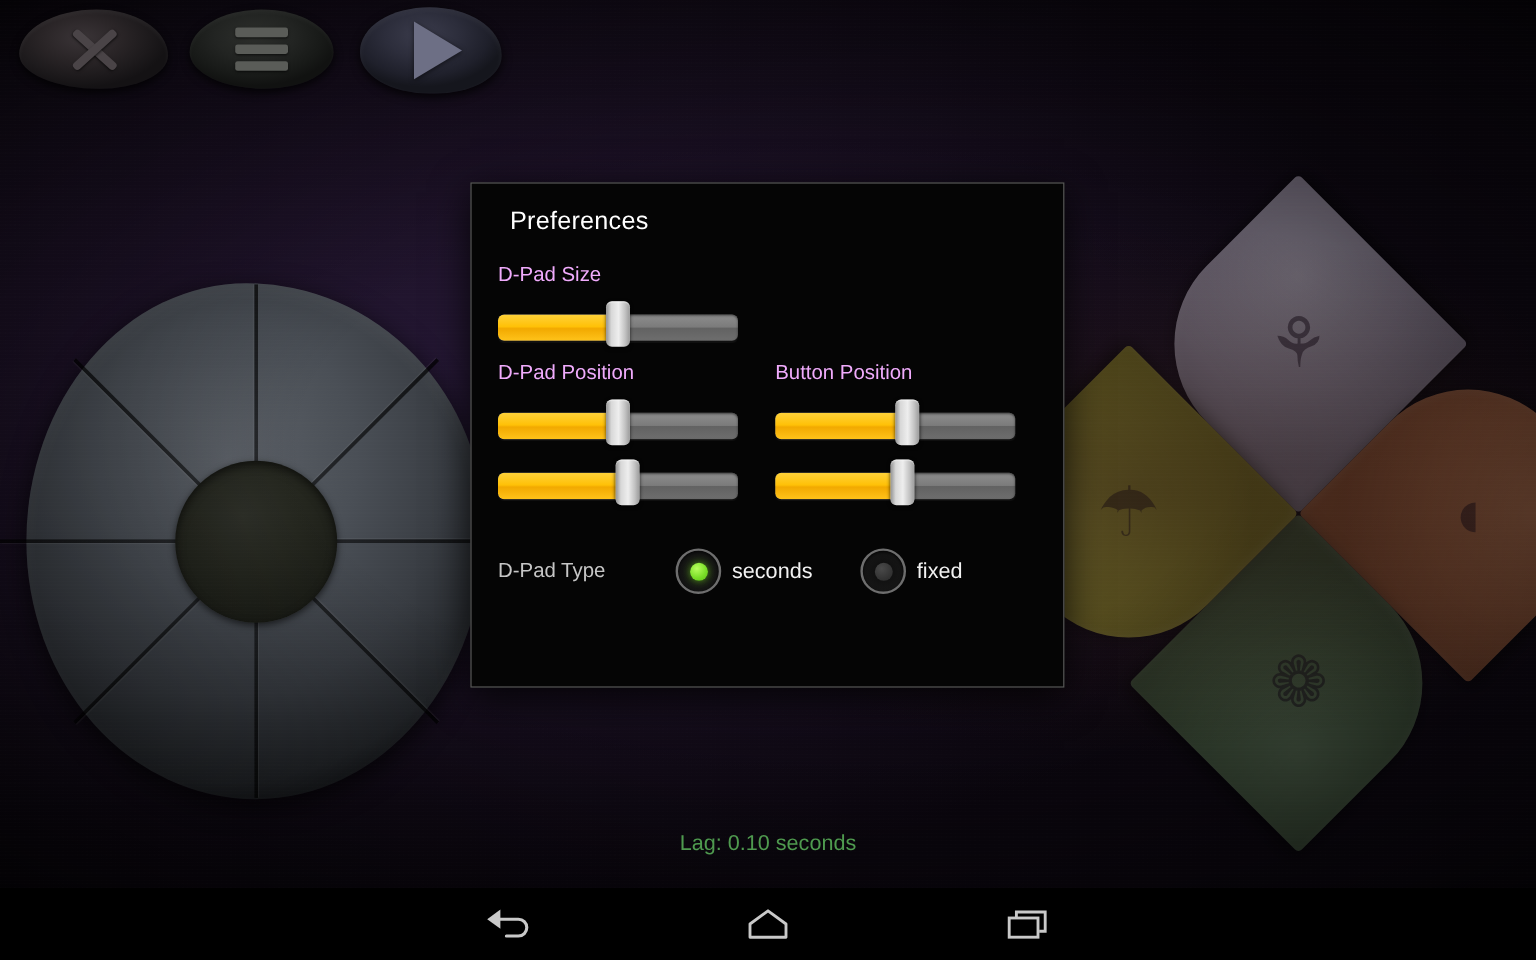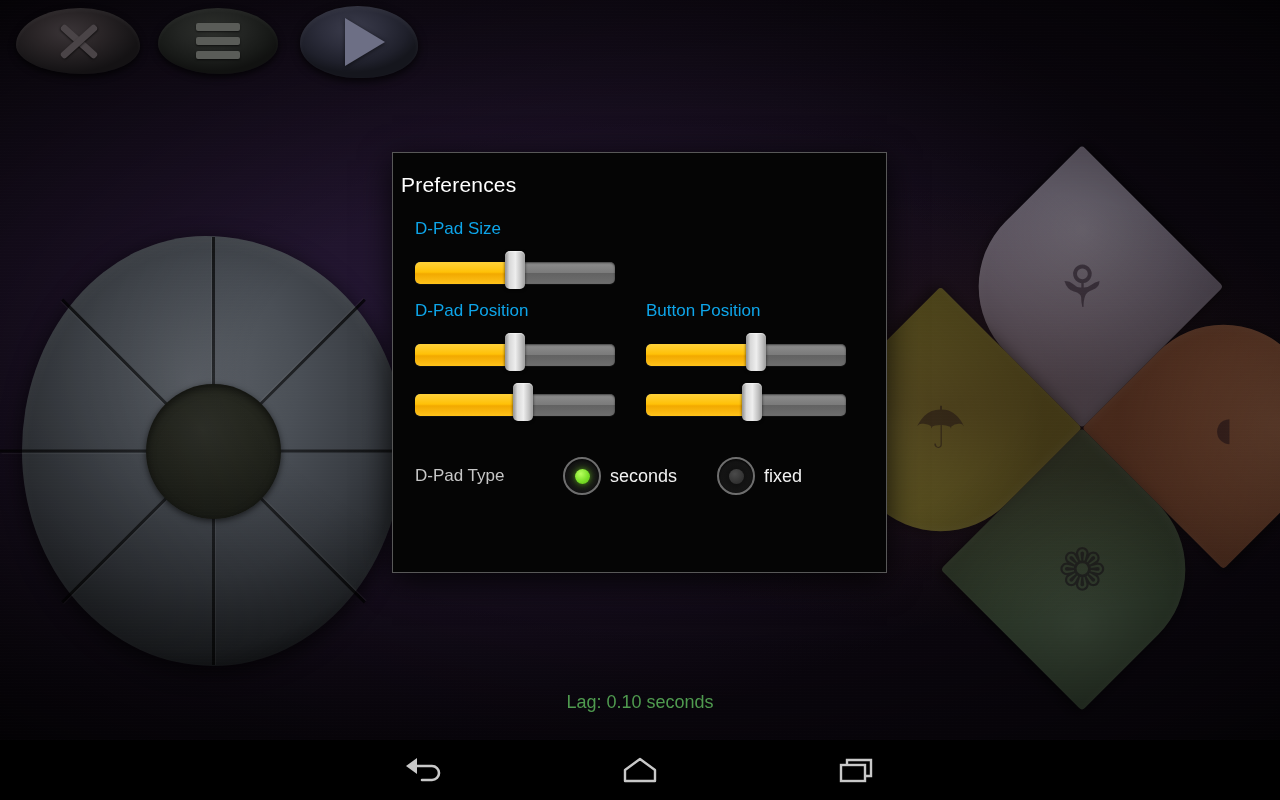--- a/index.html
+++ b/index.html
@@ -172,40 +172,40 @@
     position: absolute;
     left: 392px; top: 152px;
     width: 495px; height: 421px;
     background: #050505;
     border: 1px solid #585858;
     box-sizing: border-box;
     box-shadow: 0 8px 30px rgba(0,0,0,.8);
   }
   #prefs-title {
     position: absolute;
-    left: 8px; top: 20px;
+    left: 32px; top: 20px;
     font-size: 21px;
     color: #ffffff;
     letter-spacing: .2px;
   }
   #prefs-body {
     position: absolute;
     left: 0; top: 66px; right: 0; bottom: 0;
     padding: 0 22px;
   }
 
   .field-row {
     display: flex;
     gap: 16px;
   }
   .field-col { width: 215px; }
 
   .field-label {
     font-size: 17px;
-    color: #0ea5e9;
+    color: #f0abfc;
     margin-bottom: 12px;
     white-space: nowrap;
   }
 
   
   .slider {
     position: relative;
     width: 200px;
     height: 38px;
     margin-bottom: 12px;

